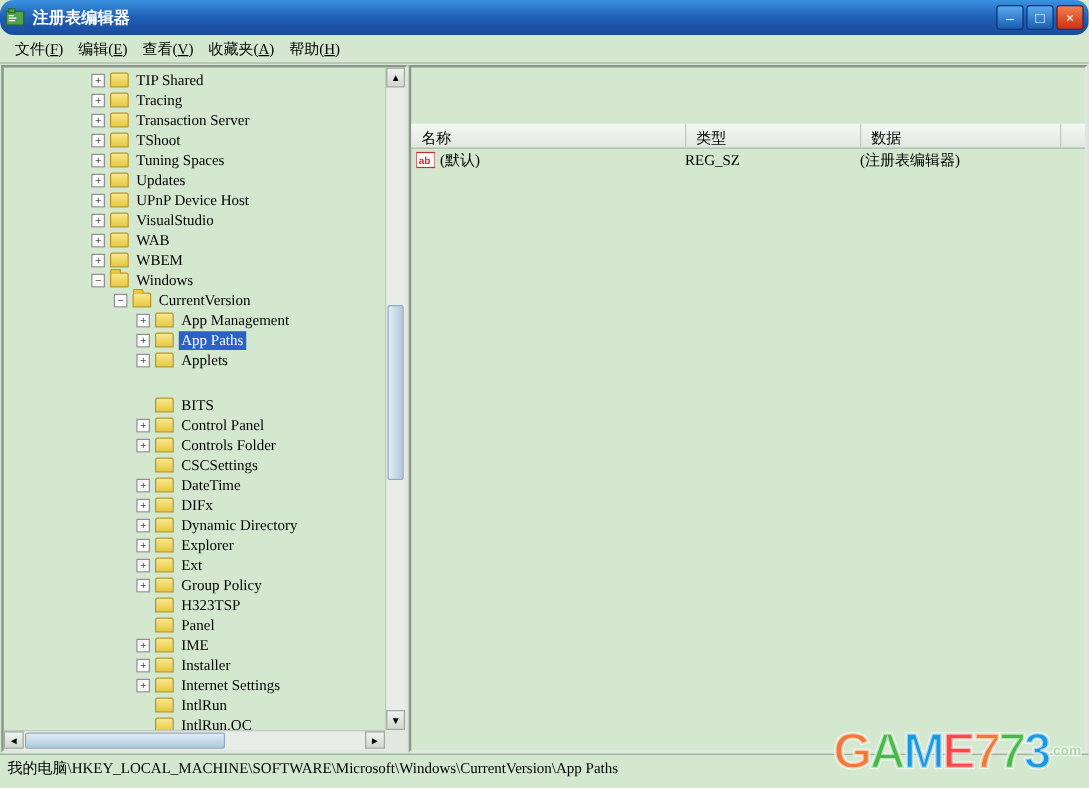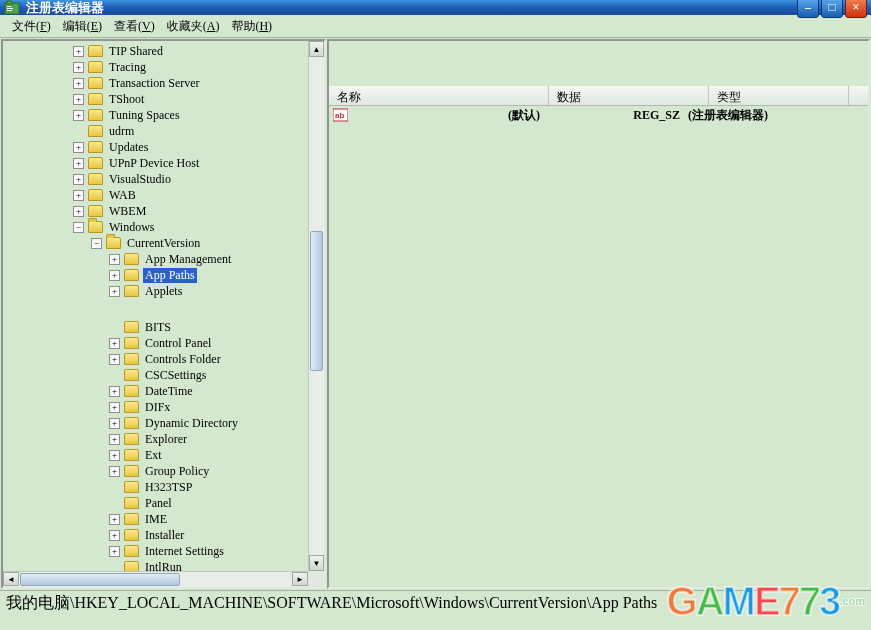--- a/index.html
+++ b/index.html
@@ -6,28 +6,29 @@
   body {
     font-family: "SimSun", "宋体", serif;
     font-size: 12px;
     width: 871px;
     height: 630px;
     background: #d4e8d0;
     overflow: hidden;
     position: relative;
   }
   .titlebar {
-    height: 15px;
+    height: 28px;
     background: linear-gradient(to bottom, #3a92e0 0%, #1f5fb8 50%, #1a4a9a 100%);
     display: flex;
     align-items: center;
     padding: 0 4px;
     color: white;
     font-size: 13px;
     font-weight: bold;
+    border-radius: 11px;
   }
   .titlebar-icon {
     width: 16px; height: 16px;
     margin-right: 6px;
     display: inline-block;
   }
   .titlebar-spacer { flex: 1; }
   .winbtn {
     width: 22px; height: 20px;
     margin-left: 2px;
@@ -151,34 +152,33 @@
   }
   .colh {
     padding: 3px 8px;
     border-right: 1px solid #c0c8c0;
     white-space: nowrap;
   }
   .list-row {
     display: flex;
     height: 18px;
     align-items: center;
-    text-align: right;
   }
   .valicon {
     width: 15px; height: 14px;
     margin: 0 4px;
     flex-shrink: 0;
   }
-  .cell { padding-right:8px; white-space:nowrap;font-weight:bold; }
+  .cell { padding-right:8px; white-space:nowrap; }
   .statusbar {
     height: 20px;
     border-top: 1px solid #a0b0a0;
     background: #d4e8d0;
     padding: 2px 6px;
-    font-size: 16px;
+    font-size: 12px;
     white-space: nowrap;
   }
   .watermark {
     position: absolute;
     right: 6px; bottom: 6px;
     font-family: Arial, sans-serif;
     font-weight: 900;
     font-size: 40px;
     letter-spacing: -2px;
     pointer-events: none;
@@ -236,25 +236,20 @@
           <span class="expander">+</span>
           <span class="folder"></span>
           <span class="node-label">TShoot</span>
         </div>
         <div class="tree-row" style="padding-left: 0px;">
           <span class="expander">+</span>
           <span class="folder"></span>
           <span class="node-label">Tuning Spaces</span>
         </div>
         <div class="tree-row" style="padding-left: 0px;">
-          <span class="expander invisible"> </span>
-          <span class="folder"></span>
-          <span class="node-label">udrm</span>
-        </div>
-        <div class="tree-row" style="padding-left: 0px;">
           <span class="expander">+</span>
           <span class="folder"></span>
           <span class="node-label">Updates</span>
         </div>
         <div class="tree-row" style="padding-left: 0px;">
           <span class="expander">+</span>
           <span class="folder"></span>
           <span class="node-label">UPnP Device Host</span>
         </div>
         <div class="tree-row" style="padding-left: 0px;">
@@ -391,22 +386,22 @@
     <div class="hscroll">
       <div class="hscroll-btn" style="left:0">◄</div>
       <div class="hscroll-thumb"></div>
       <div class="hscroll-btn right">►</div>
     </div>
     <div class="corner"></div>
   </div>
   <div class="listpanel">
     <div class="colheaders" id="colheaders">
         <div class="colh" style="width: 220px;">名称</div>
+        <div class="colh" style="width: 140px;">类型</div>
         <div class="colh" style="width: 160px;">数据</div>
-        <div class="colh" style="width: 140px;">类型</div>
       </div>
     <div id="values">
         <div class="list-row">
           <span class="valicon"><svg viewBox="0 0 15 14">
               <rect x="0" y="1" width="15" height="12" fill="#fff" stroke="#c03030"></rect>
               <text x="2" y="10" font-size="8" font-family="Arial" fill="#c03030" font-weight="bold">ab</text>
             </svg></span>
           <span class="cell" style="width: 196px;">(默认)</span>
           <span class="cell" style="width: 140px;">REG_SZ</span>
           <span class="cell">(注册表编辑器)</span>

